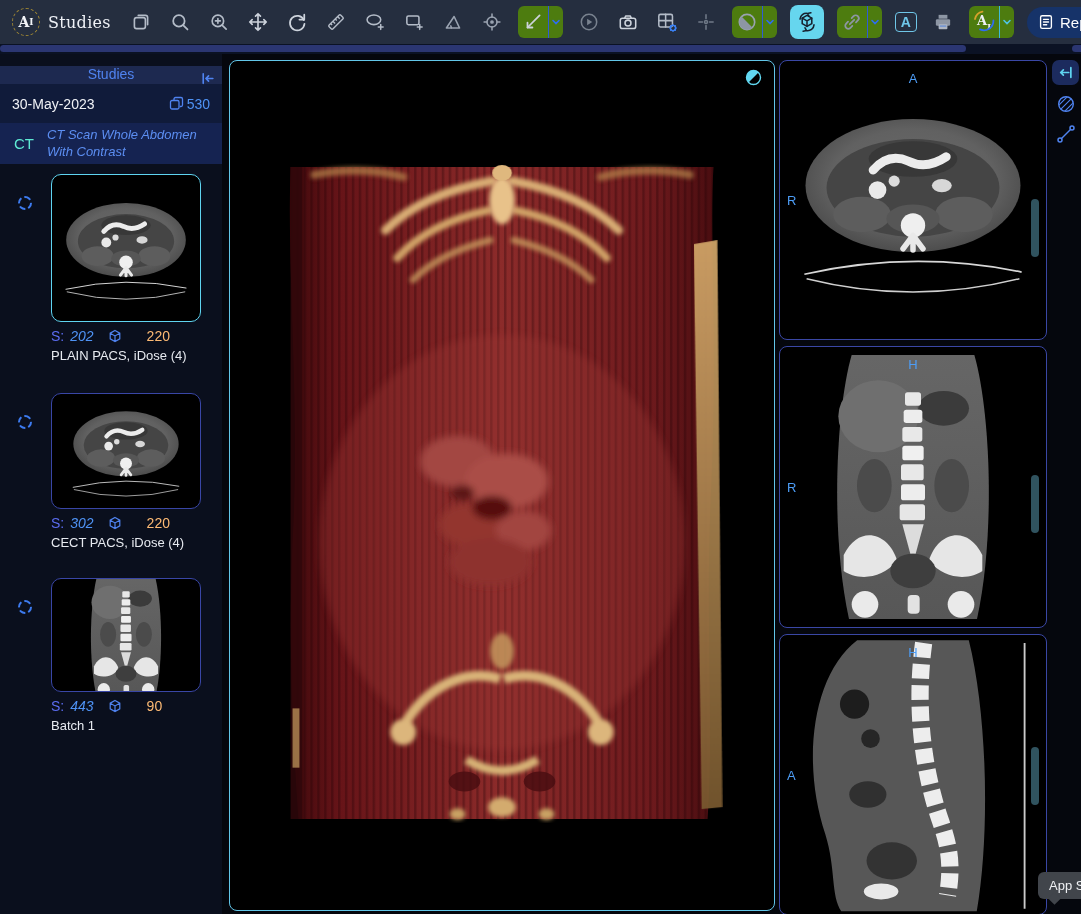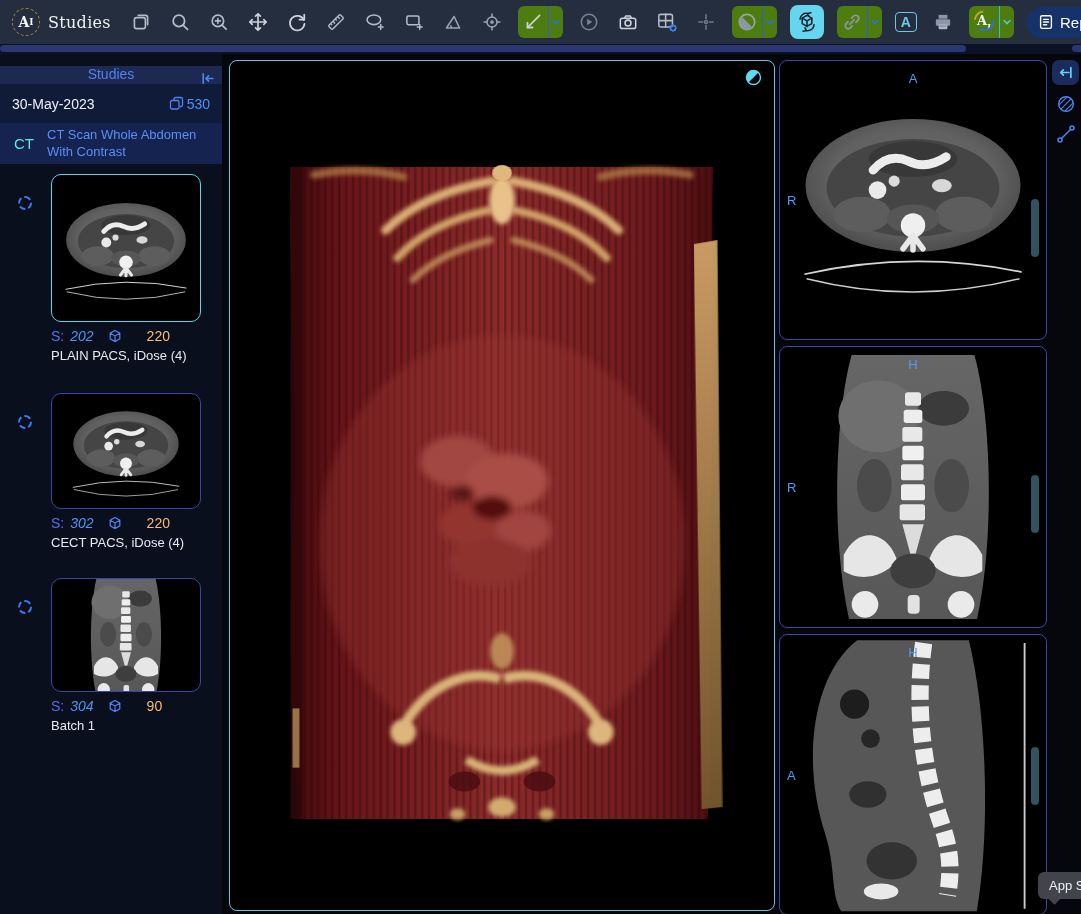--- a/index.html
+++ b/index.html
@@ -50,21 +50,21 @@
   .studies-header { height:18px; margin-top:12px; background:#1d2950; position:relative;
                     display:flex; align-items:flex-start; justify-content:center; }
   .studies-header .hdr-label { color:#4f83f0; font-size:14px; }
   .collapse-btn { position:absolute; right:7px; top:5px; background:none; border:none; cursor:pointer; }
   .date-row { height:39px; background:#101b3a; display:flex; align-items:center;
               justify-content:space-between; padding:0 12px; }
   .date-text { color:#f0f2f6; font-size:14px; }
   .img-count { display:flex; align-items:flex-start; gap:3px; color:#4f93f5; font-size:14px; }
   .modality-row { height:41px; background:#152351; display:flex; align-items:center; gap:13px; padding:0 0 0 14px; }
   .modality { color:#5eead4; font-size:15px; flex:none;text-align:center; }
-  .study-desc { color:#5c8ef2; font-size:13px; line-height:1.3; width:158px; }
+  .study-desc { color:#5c8ef2; font-size:13px; line-height:1.3; width:158px;font-style:italic; }
 
   .series { position:relative; margin-left:51px; width:150px; }
   .series.s1 { margin-top:10px; }
   .series.s2 { margin-top:30px; }
   .series.s3 { margin-top:28px; }
   .sel-indicator { position:absolute; left:-33px; top:22px; width:14px; height:14px;
                    border:2px dashed #3d7bf0; border-radius:50%; cursor:pointer; }
   .thumb { width:150px; border-radius:10px; background:#000; overflow:hidden; cursor:pointer; }
   .thumb.sel { border:1.5px solid #5fd4f0; }
   .thumb.unsel { border:1px solid #3946a6; }
@@ -446,21 +446,21 @@
 
     <div class="series s3">
       <span class="sel-indicator"></span>
       <div class="thumb unsel t3">
         <svg viewBox="0 0 240 210" preserveAspectRatio="xMidYMid slice">
             <use href="#sym-coronal"></use>
           </svg>
       </div>
       <div class="series-meta">
         <span class="s-prefix">S:</span>
-        <span class="s-num">304</span>
+        <span class="s-num">443</span>
         <svg width="14" height="14" viewBox="0 0 14 14" stroke="#4f83f0" fill="none" stroke-width="1.2">
           <path d="M7 1.5 l4.8 2.7 v5.6 L7 12.5 l-4.8 -2.7 V4.2 Z M2.2 4.2 L7 6.9 L11.8 4.2 M7 6.9 V12.5"></path>
           </svg>
         <span class="s-count">90</span>
       </div>
       <div class="series-name">Batch 1</div>
     </div>
   </aside>
 
   <section class="main-view">

